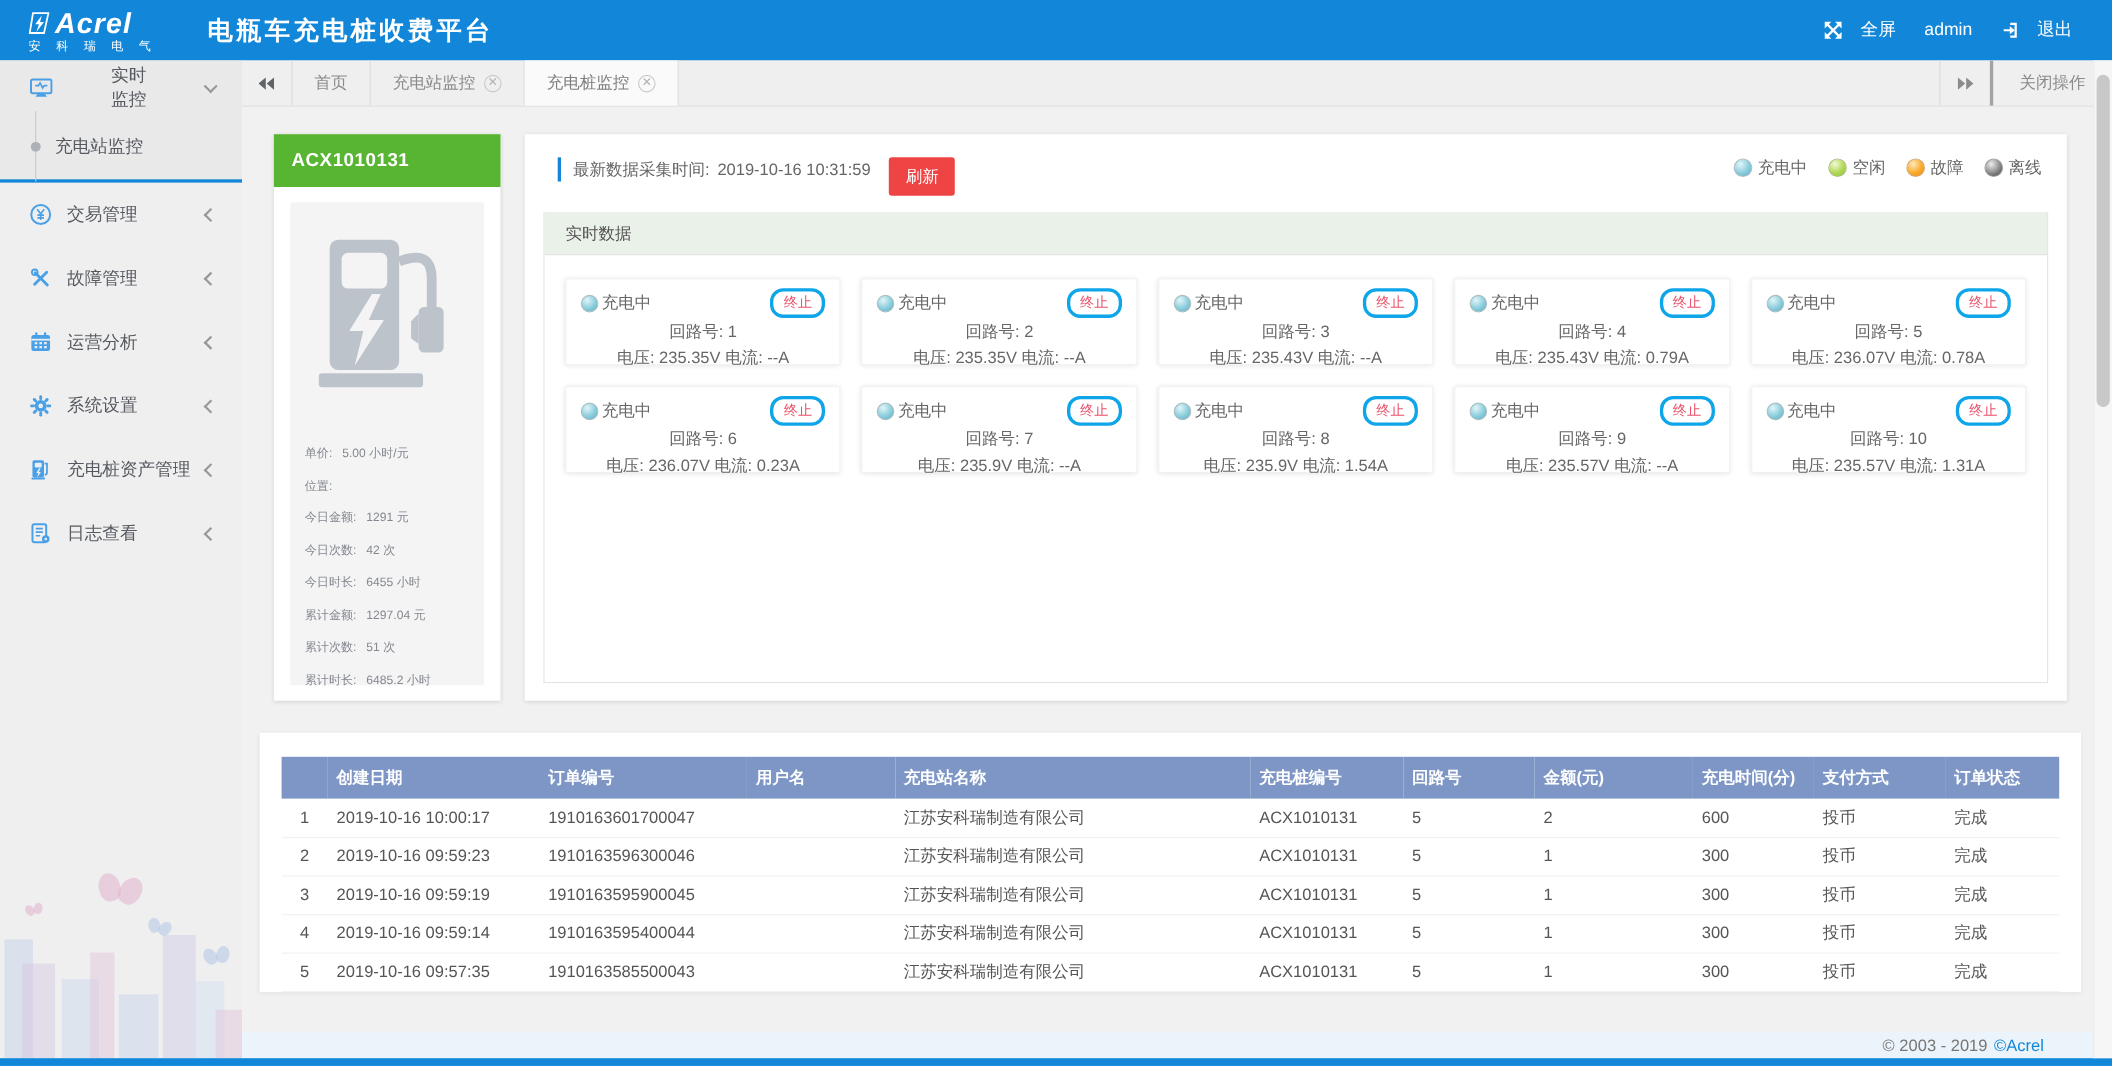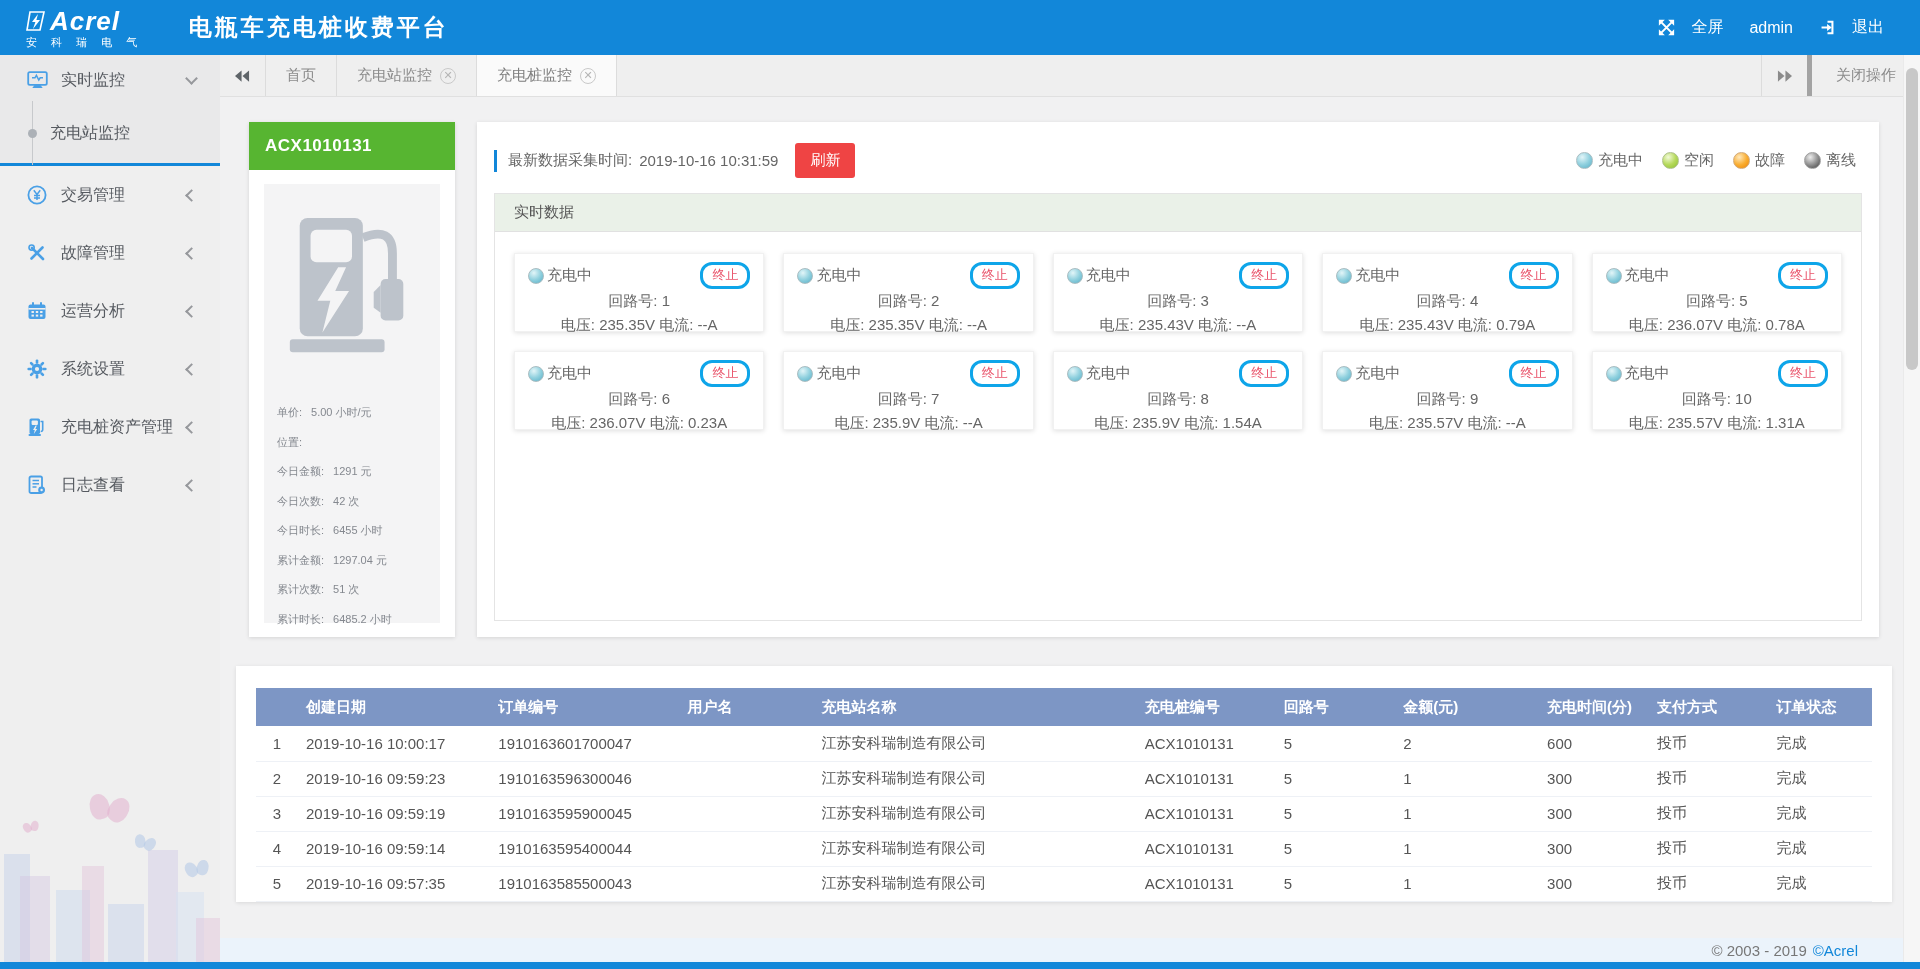--- a/index.html
+++ b/index.html
@@ -21,21 +21,21 @@
 
   
   .sidebar { width:220px; background:#EFEFEF; flex-shrink:0; position:relative; overflow:hidden; }
   .menu-item { height:58px; display:flex; align-items:center; padding:0 24px 0 26px; color:#565A60; font-size:16px; cursor:pointer; position:relative; }
   .menu-item .mi-icon { width:22px; height:22px; display:flex; align-items:center; justify-content:center; flex-shrink:0; }
   .menu-item .label { flex:1; margin-left:13px; }
   .chev { width:9px; height:9px; border-left:2px solid #96989C; border-bottom:2px solid #96989C; flex-shrink:0; }
   .chev.down { transform:rotate(-45deg); margin-top:-4px; }
   .chev.left { transform:rotate(45deg); }
   .menu-group.active { background:#E9E9EA; border-bottom:3px solid #1287D9; padding-bottom:2px; }
-  .menu-group.active .menu-item.parent { height:50px; }
+  .menu-group.active .menu-item.parent { height:50px;gap:40px; }
   .sub-item { height:56px; display:flex; align-items:center; padding-left:50px; color:#565A60; font-size:16px; position:relative; cursor:pointer; }
   .sub-item::before { content:""; position:absolute; left:32px; top:-4px; bottom:-4px; width:1px; background:#C7C9CC; }
   .sub-item::after { content:""; position:absolute; left:28px; top:50%; margin-top:-4.5px; width:9px; height:9px; border-radius:50%; background:#ACB1B7; }
 
   
   .watermark { position:absolute; left:0; right:0; bottom:0; height:150px; pointer-events:none; }
   .bld { position:absolute; bottom:0; }
   .bfly { position:absolute; width:26px; height:18px; }
   .bfly::before,.bfly::after { content:""; position:absolute; top:0; width:13px; height:17px; border-radius:60% 60% 50% 50%; }
   .bfly::before { left:0; transform:rotate(-24deg); }
@@ -47,37 +47,37 @@
   .main { flex:1; display:flex; flex-direction:column; min-width:0; }
 
   
   .tabbar { height:42px; background:#EFEFEF; border-bottom:1px solid #E0E0E0; display:flex; align-items:stretch; font-size:15px; color:#8B8B8B; flex-shrink:0; }
   .tab-nav-btn { width:46px; display:flex; align-items:center; justify-content:center; border-right:1px solid #DCDCDC; cursor:pointer; }
   .tabbar-right .tab-nav-btn { border-right:none; border-left:1px solid #DCDCDC; }
   .tab { display:flex; align-items:center; gap:8px; padding:0 20px; border-right:1px solid #DCDCDC; cursor:pointer; white-space:nowrap; }
   .tab.active { background:#FAFAFA; color:#7E7E7E; }
   .tab-close { width:16px; height:16px; border-radius:50%; border:1px solid #C9C9C9; color:#B5B5B5; font-size:11px; line-height:13px; text-align:center; display:inline-block; }
   .tabbar-right { margin-left:auto; display:flex; align-items:stretch; }
-  .close-ops { padding:0 24px; display:flex; align-items:center; border-left:5px solid #a3a3a3; cursor:pointer; }
+  .close-ops { padding:0 24px; display:flex; align-items:center; border-left:3px solid #a3a3a3; cursor:pointer; }
 
   
   .content { flex:1; padding:25px 24px 0 29px; overflow:hidden; }
   .top-row { display:flex; gap:22px; margin-right:17px; }
 
   
   .station-card { width:206px; flex-shrink:0; background:#fff; box-shadow:0 1px 4px rgba(0,0,0,.12); height:515px; }
   .station-header { height:48px; background:#57B531; color:#fff; font-size:17px; font-weight:bold; display:flex; align-items:center; padding:0 16px; letter-spacing:.5px; }
   .station-body { padding:14px 15px; }
   .station-inner { background:#F4F4F5; padding:30px 13px 16px; height:439px; }
   .pile-big { display:block; margin:0 auto 36px; }
   .stat-row { font-size:11px; color:#84888F; line-height:29.5px; display:flex; gap:9px; white-space:nowrap; }
 
   
   .monitor-card { flex:1; background:#fff; box-shadow:0 1px 4px rgba(0,0,0,.12); height:515px; padding:21px 17px 0; min-width:0; }
-  .monitor-top { display:flex; align-items:center; height:35px; }
+  .monitor-top { display:flex; align-items:flex-start; height:35px;margin-left:13px; }
   .collect { border-left:3px solid #1287D9; padding-left:11px; font-size:15px; color:#666; display:flex; gap:7px; align-items:center; height:22px; }
   .refresh-btn { margin-left:17px; background:#ef4444; color:#fff; border:none; border-radius:3px; font-size:15px; padding:8px 15px; cursor:pointer; }
   .legend { margin-left:auto; display:flex; gap:19px; align-items:center; font-size:15px; color:#666; padding-right:6px; }
   .legend-item { display:flex; align-items:center; gap:5px; }
   .dot { width:17px; height:17px; border-radius:50%; display:inline-block; flex-shrink:0; }
   .dot.charging { background:radial-gradient(circle at 35% 28%, #E2F5F8, #8FD0DE 52%, #58AEC6); border:1px solid #A9BDC2; }
   .dot.idle     { background:radial-gradient(circle at 35% 28%, #F2FAD8, #B5D95A 52%, #8CBF2F); border:1px solid #AEC08B; }
   .dot.fault    { background:radial-gradient(circle at 35% 28%, #FFE9BD, #F9AE33 52%, #EF8400); border:1px solid #D2A978; }
   .dot.offline  { background:radial-gradient(circle at 35% 28%, #EDEDED, #909090 52%, #3E3E3E); border:1px solid #9E9E9E; }
 

